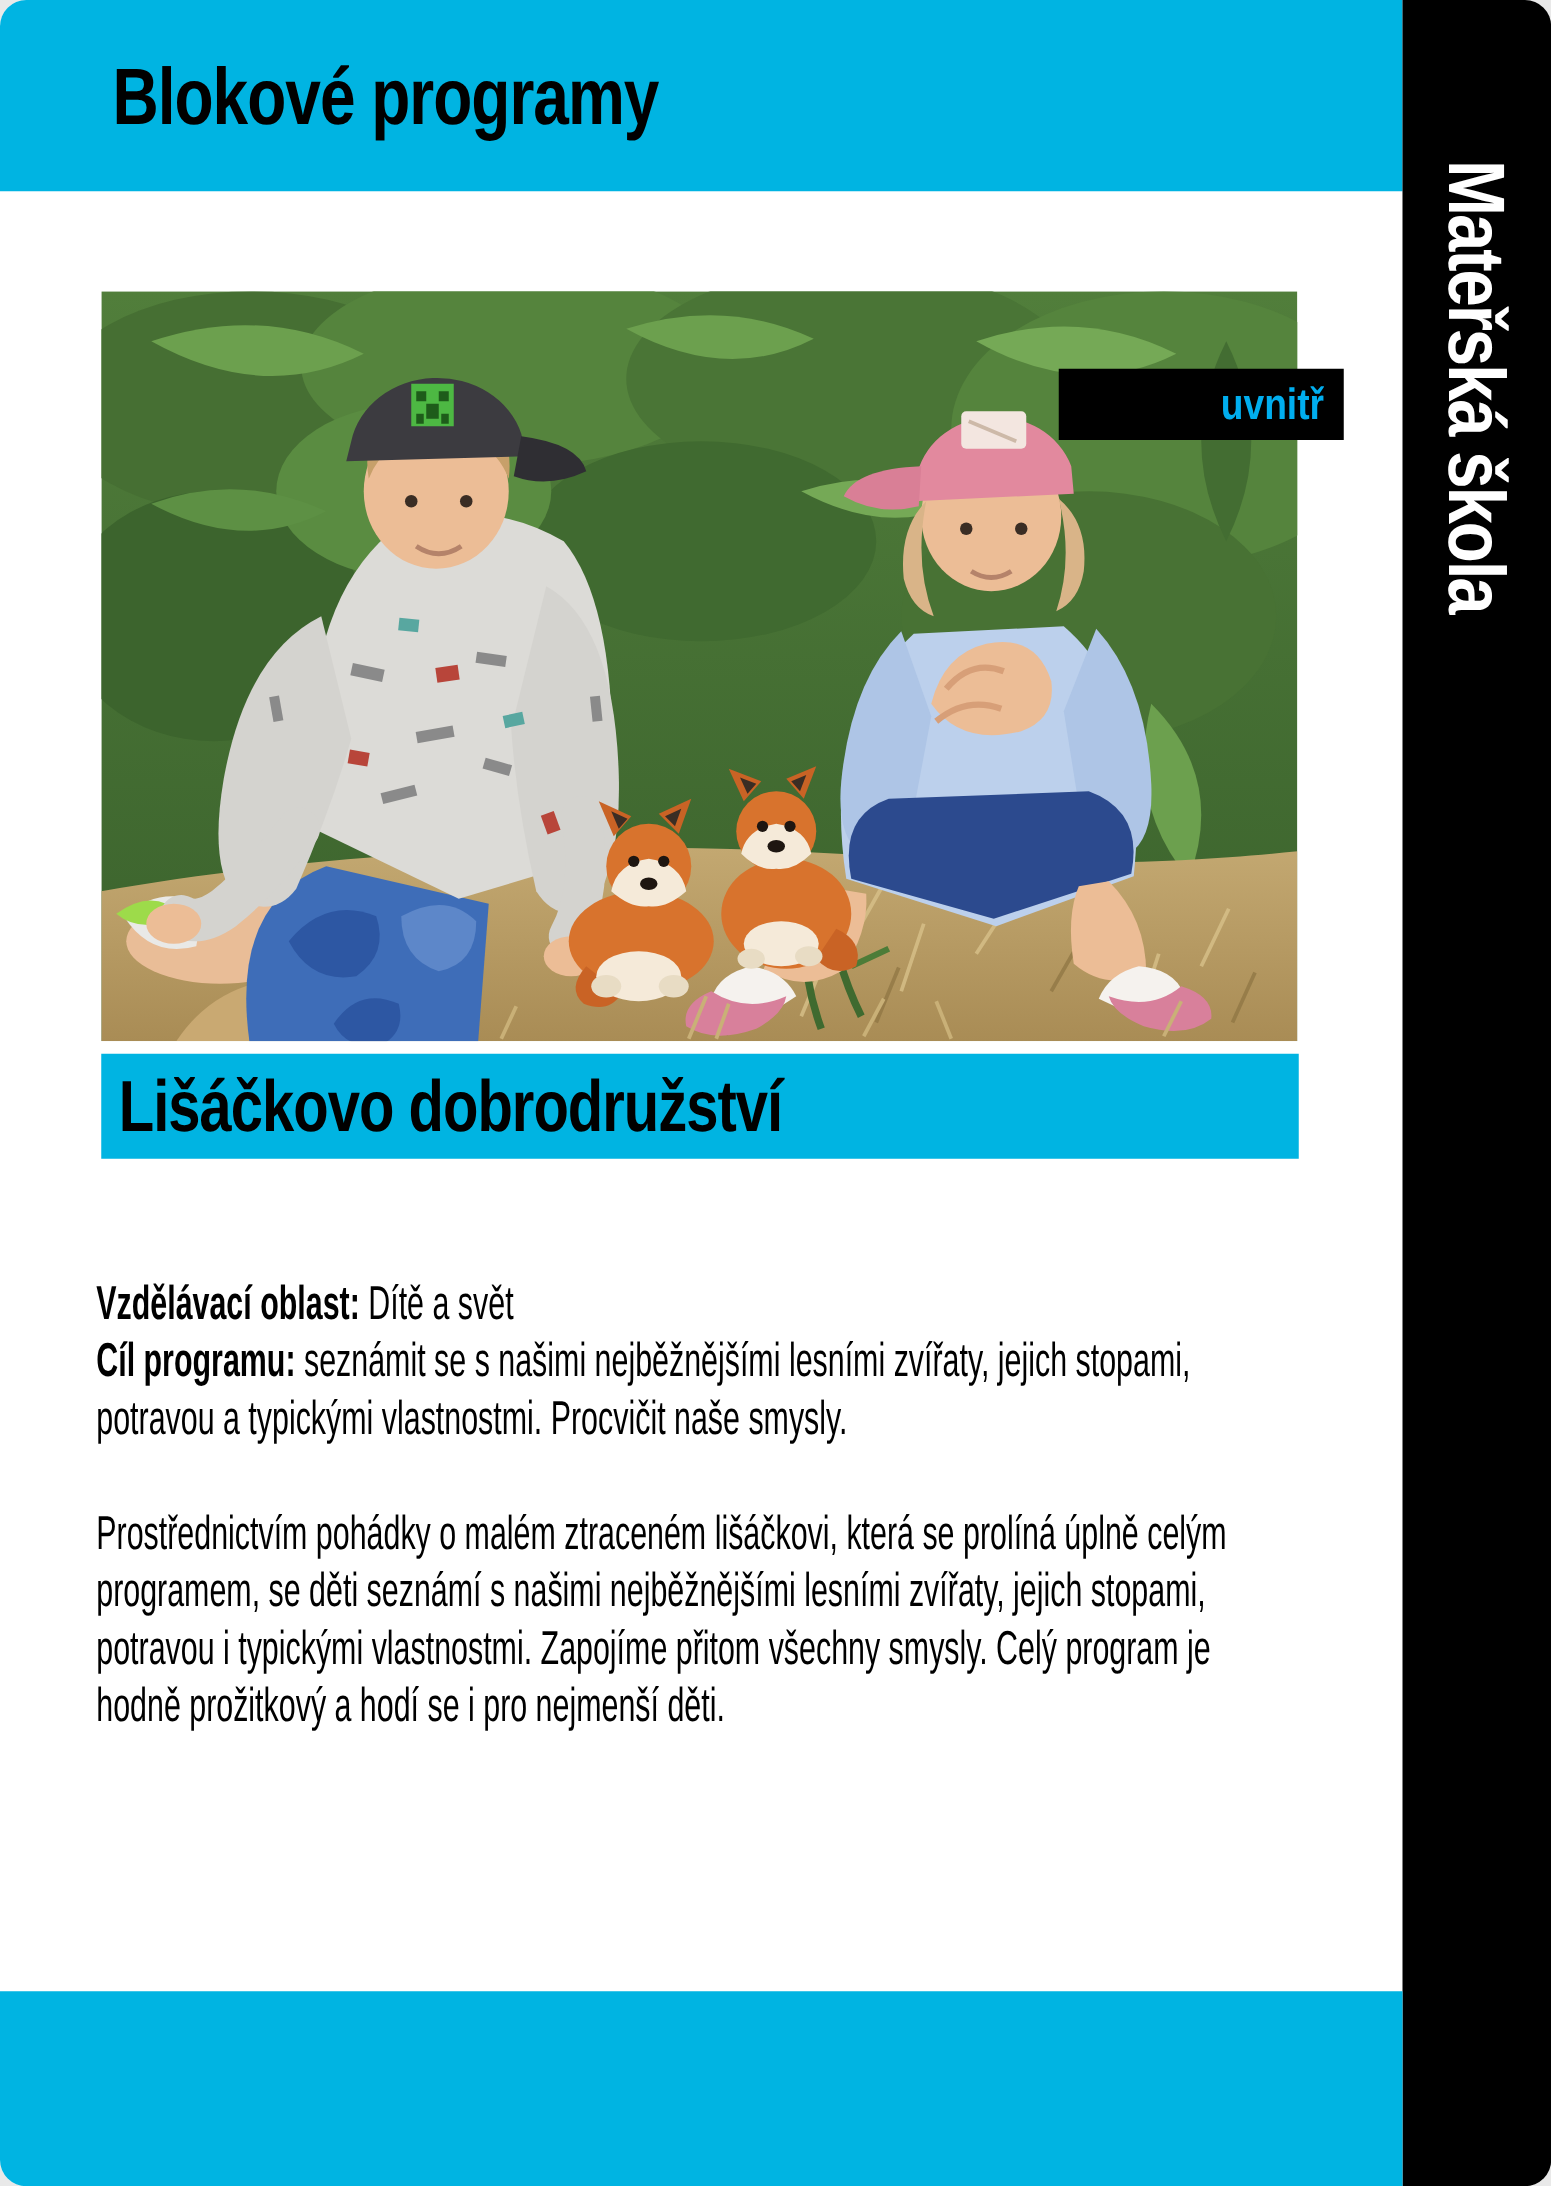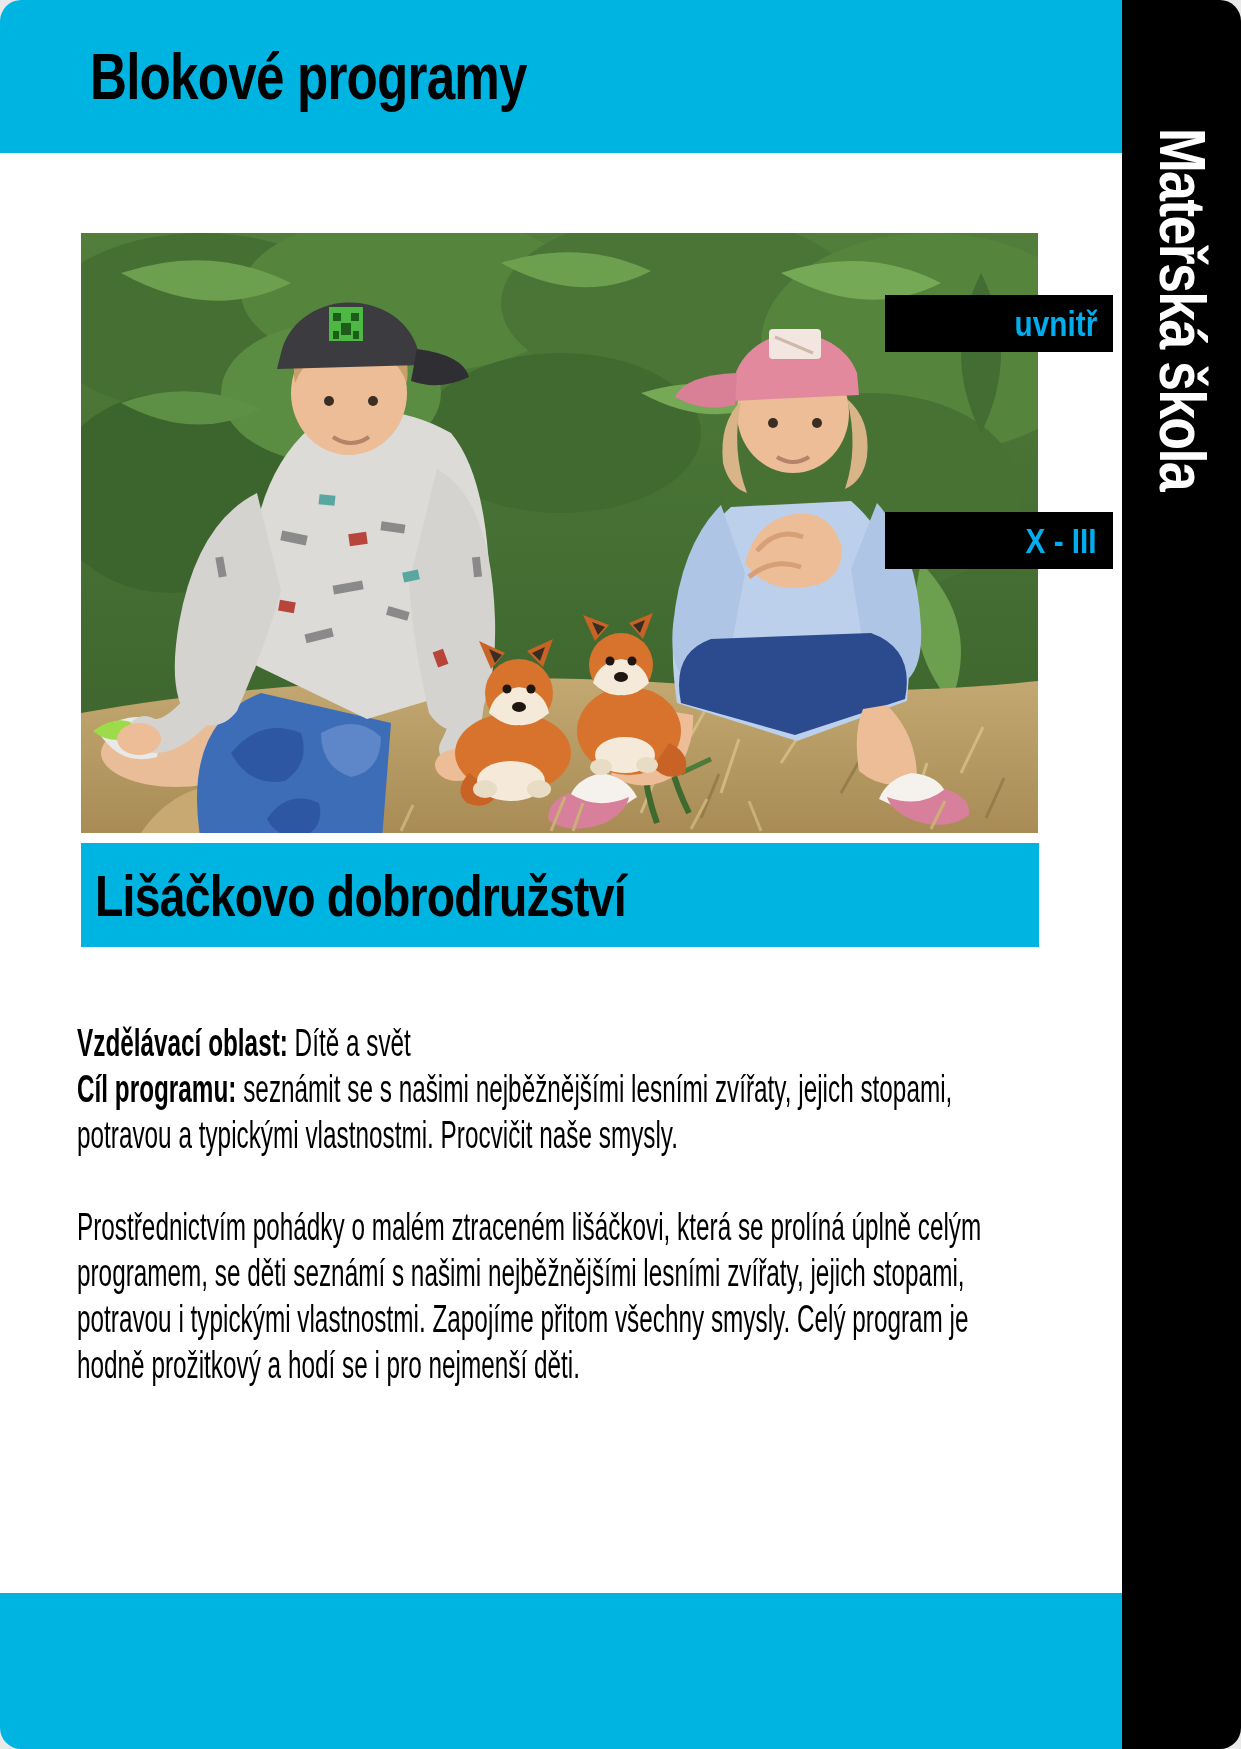--- a/index.html
+++ b/index.html
@@ -24,32 +24,32 @@
     font-weight:bold; font-size:64px; color:#fff; white-space:nowrap;
     transform:scaleY(0.84); transform-origin:center top; letter-spacing:-2px;
   }
 
   
   .photo-frame { position:absolute; left:81px; top:233px; width:957px; height:600px; overflow:hidden; }
   .photo-frame svg { display:block; width:100%; height:100%; }
 
   
   .badge {
-    position:absolute; left:885px; width:228px; height:57px; background:#000;
+    position:absolute; left:847px; width:228px; height:57px; background:#000;
     display:flex; align-items:center; justify-content:flex-end;
     padding-right:16px; box-sizing:border-box;
   }
   .badge span {
     color:#00aeef; font-weight:bold; font-size:35px; white-space:nowrap;
     transform:scaleX(0.85); transform-origin:100% 50%;
   }
   .badge-1 { top:295px; } .badge-2 { top:368px; } .badge-3 { top:440px; } .badge-4 { top:512px; }
 
   
-  .title-band { position:absolute; left:81px; top:843px; width:958px; height:104px; background:#00b4e2; display:flex; align-items:center; }
+  .title-band { position:absolute; left:81px; top:843px; width:958px; height:84px; background:#00b4e2; display:flex; align-items:center; }
   .title-text {
     margin-left:14px; font-size:58px; font-weight:bold; color:#000;
     transform:scaleX(0.80); transform-origin:0 50%; white-space:nowrap; letter-spacing:-1px;
   }
 
   
   .body-text { position:absolute; left:77px; top:1020px; font-size:38px; line-height:46px; color:#000; }
   .tline { white-space:nowrap; transform:scaleX(0.64); transform-origin:0 50%; height:46px; }
   .tline b { font-weight:bold; }
   .desc-block { margin-top:46px; }
@@ -241,23 +241,20 @@
         <path d="M680 598 l-12 -30"></path>
           <path d="M850 596 l14 -28"></path>
           <path d="M320 598 l12 -26"></path>
       </g>
     </svg>
   </div>
 
   <div class="badge badge-1">
     <span>uvnitř</span>
   </div>
-  <div class="badge badge-4">
-    <span>X - III</span>
-  </div>
 
   <div class="title-band">
     <div class="title-text">Lišáčkovo dobrodružství</div>
   </div>
 
   <div class="body-text">
     <div class="tline"><b>Vzdělávací oblast:</b><span> Dítě a svět</span></div>
     <div class="tline"><b>Cíl programu:</b><span> seznámit se s našimi nejběžnějšími lesními zvířaty, jejich stopami,</span></div>
     <div class="tline"><span>potravou a typickými vlastnostmi. Procvičit naše smysly.</span></div>
 

